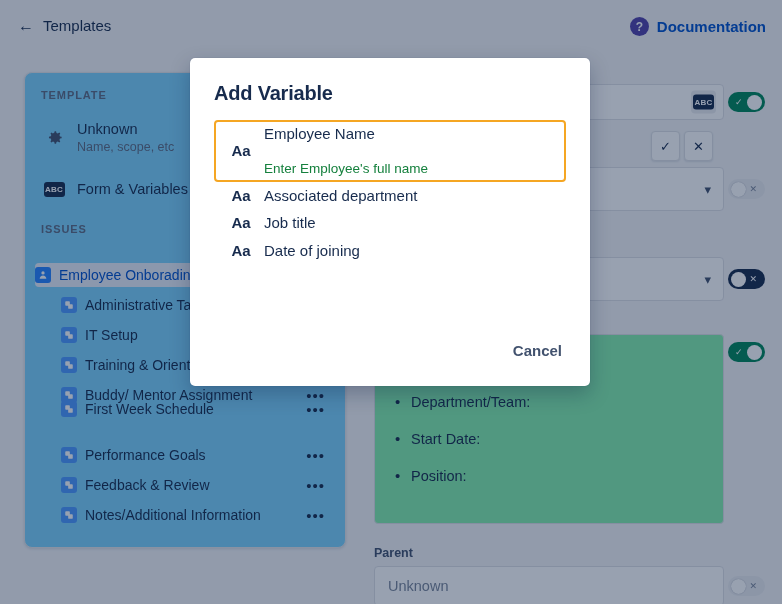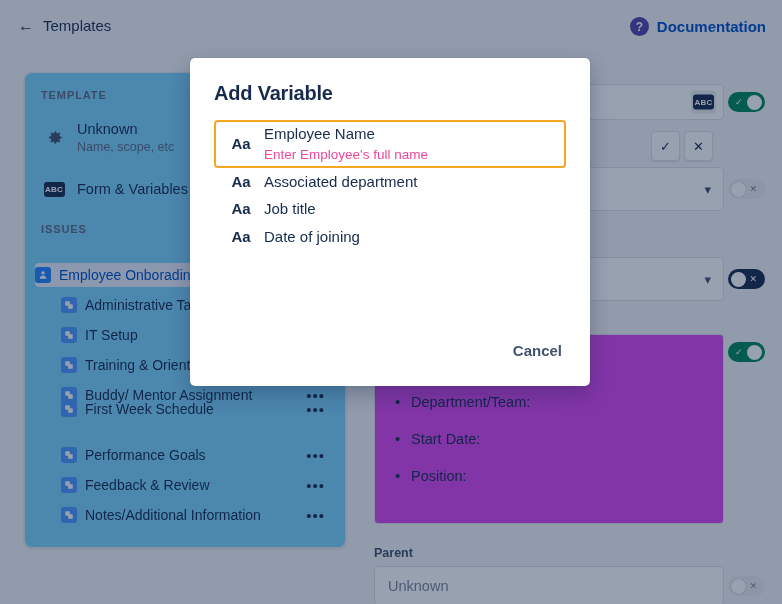--- a/index.html
+++ b/index.html
@@ -139,21 +139,21 @@
   .toggle.on .knob { right: 3px; }
   .toggle.on .tmark { left: 7px; color: #fff; }
   .toggle.off-dark { background: #172b4d; }
   .toggle.off-dark .knob { left: 3px; }
   .toggle.off-dark .tmark { right: 8px; color: #fff; }
   .toggle.off-light { background: #ebecf0; }
   .toggle.off-light .knob { left: 3px; background: #fff; box-shadow: 0 0 1px rgba(9,30,66,.4); }
   .toggle.off-light .tmark { right: 8px; color: #7a869a; }
 
   .bullet-box {
-    position: absolute; border: 1px solid #dfe1e6; border-radius: 4px; background: #d946ef;
+    position: absolute; border: 1px solid #dfe1e6; border-radius: 4px; background: #86efac;
   }
   .bullet-box ul { list-style: none; }
   .bullet-box li {
     position: relative; font-size: 14.5px; color: #172b4d;
     padding-left: 18px; margin-bottom: 21px;
   }
   .bullet-box li:before {
     content: "\2022"; position: absolute; left: 2px; top: -1px; font-size: 15px;
   }
   .placeholder-text {
@@ -183,21 +183,21 @@
     display: flex; align-items: center; gap: 10px;
     padding: 2px 12px; border-radius: 4px;
     border: 2px solid transparent; cursor: pointer;
   }
   .var-item.selected { border-color: #f5a623; }
   .var-aa {
     flex: 0 0 26px; font-size: 15px; font-weight: 700; color: #172b4d;
     text-align: center;
   }
   .var-name { font-size: 15px; color: #172b4d; line-height: 1.3; }
-  .var-desc { font-size: 13.5px; color: #ec4899; line-height: 1.35; margin-top: 2px; }
+  .var-desc { font-size: 13.5px; color: #15803d; line-height: 1.35; margin-top: 16px; }
   .modal-footer {
     position: absolute; right: 24px; bottom: 22px;
   }
   .cancel-btn {
     background: none; border: none;
     font-family: inherit; font-size: 15px; font-weight: 700;
     color: #42526e; cursor: pointer; padding: 5px 4px;
   }
 </style>
 </head>

